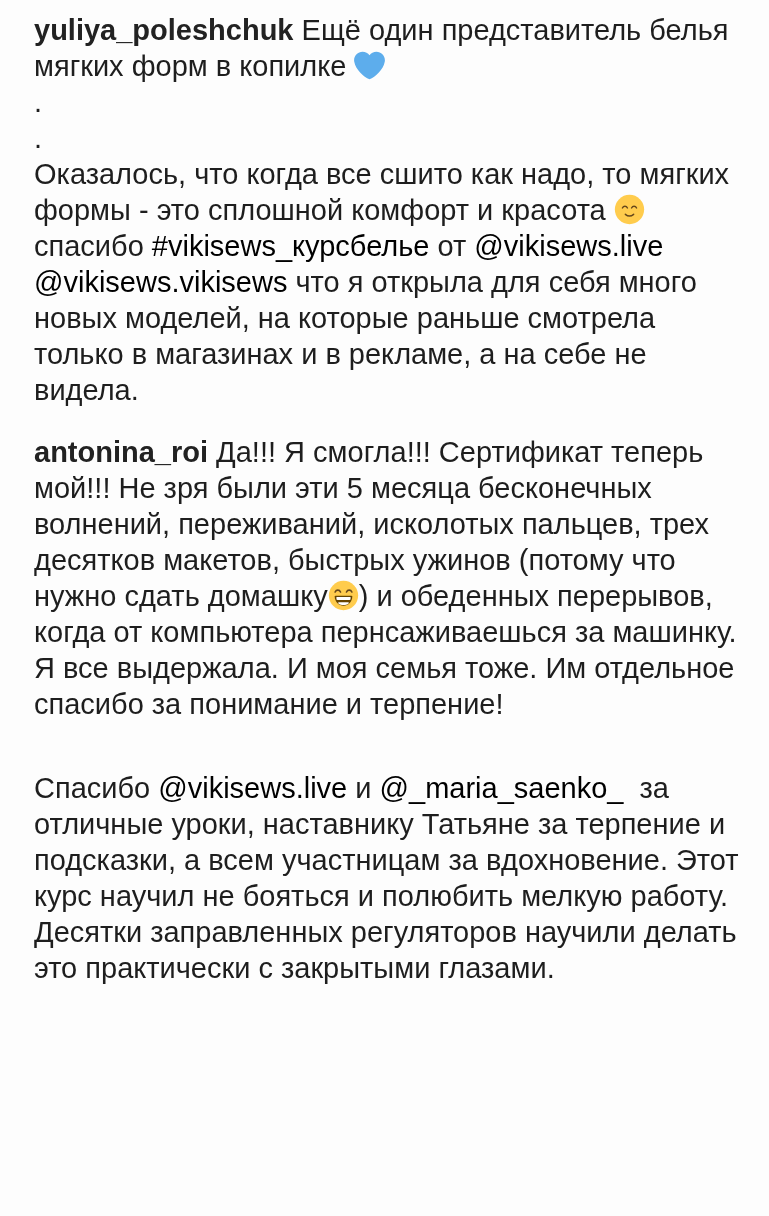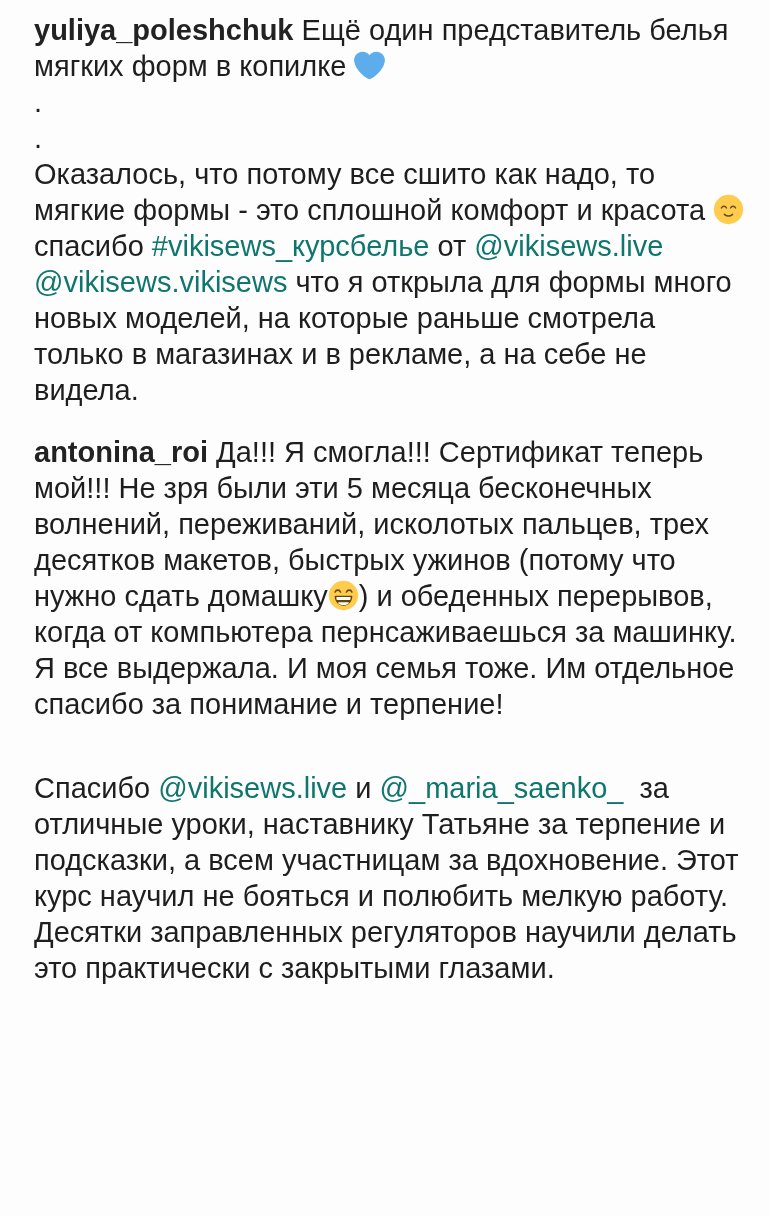--- a/index.html
+++ b/index.html
@@ -28,21 +28,21 @@
   }
   .para.spaced {
     margin-top: 48px;
   }
   .username {
     font-weight: bold;
     color: #222222;
     cursor: pointer;
   }
   .link {
-    color: #0f766e;
+    color: #000000;
     text-decoration: none;
     cursor: pointer;
   }
   .emoji {
     display: inline-block;
     width: 31px;
     height: 31px;
     vertical-align: -5px;
   }
   .emoji svg {
@@ -54,26 +54,26 @@
 </head>
 <body>
 
 <div class="comments">
     <div class="comment">
       <p class="para"><span class="username">yuliya_poleshchuk</span><span> Ещё один представитель белья мягких форм в копилке </span><span class="emoji"><svg viewBox="0 0 36 36" aria-hidden="true">
             <path fill="#5DADEC" d="M35.885 11.833c0-5.45-4.418-9.868-9.867-9.868-3.308 0-6.227 1.633-8.018 4.129-1.791-2.496-4.71-4.129-8.017-4.129-5.45 0-9.868 4.417-9.868 9.868 0 .772.098 1.52.266 2.241C1.751 22.587 11.216 31.568 18 34.034c6.783-2.466 16.249-11.447 17.617-19.959.17-.721.268-1.469.268-2.242z"></path>
           </svg></span></p>
       <p class="para"><span>.</span></p>
       <p class="para"><span>.</span></p>
-      <p class="para"><span>Оказалось, что потому все сшито как надо, то мягкие формы - это сплошной комфорт и красота </span><span class="emoji"><svg viewBox="0 0 36 36" aria-hidden="true">
+      <p class="para"><span>Оказалось, что когда все сшито как надо, то мягких формы - это сплошной комфорт и красота </span><span class="emoji"><svg viewBox="0 0 36 36" aria-hidden="true">
             <circle cx="18" cy="18" r="17" fill="#FFCC4D"></circle>
             <path d="M9.8 16.2c1.2-2.6 4.6-2.6 5.8 0" stroke="#65471B" stroke-width="1.7" fill="none" stroke-linecap="round"></path>
             <path d="M20.4 16.2c1.2-2.6 4.6-2.6 5.8 0" stroke="#65471B" stroke-width="1.7" fill="none" stroke-linecap="round"></path>
             <path d="M13.2 23.6c2.9 2.4 6.7 2.4 9.6 0" stroke="#65471B" stroke-width="1.7" fill="none" stroke-linecap="round"></path>
-          </svg></span><span> спасибо </span><a class="link">#vikisews_курсбелье</a><span> от </span><a class="link">@vikisews.live</a><span> </span><a class="link">@vikisews.vikisews</a><span> что я открыла для формы много новых моделей, на которые раньше смотрела только в магазинах и в рекламе, а на себе не видела.</span></p>
+          </svg></span><span> спасибо </span><a class="link">#vikisews_курсбелье</a><span> от </span><a class="link">@vikisews.live</a><span> </span><a class="link">@vikisews.vikisews</a><span> что я открыла для себя много новых моделей, на которые раньше смотрела только в магазинах и в рекламе, а на себе не видела.</span></p>
     </div>
     <div class="comment">
       <p class="para"><span class="username">antonina_roi</span><span> Да!!! Я смогла!!! Сертификат теперь мой!!! Не зря были эти 5 месяца бесконечных волнений, переживаний, исколотых пальцев, трех десятков макетов, быстрых ужинов (потому что нужно сдать домашку</span><span class="emoji"><svg viewBox="0 0 36 36" aria-hidden="true">
             <circle cx="18" cy="18" r="17" fill="#FFCC4D"></circle>
             <path d="M8.3 13.9c1.3-2.9 4.9-2.9 6.2 0" stroke="#65471B" stroke-width="1.9" fill="none" stroke-linecap="round"></path>
             <path d="M21.5 13.9c1.3-2.9 4.9-2.9 6.2 0" stroke="#65471B" stroke-width="1.9" fill="none" stroke-linecap="round"></path>
             <path d="M7.8 19.3c0 6 4.7 10.7 10.2 10.7s10.2-4.7 10.2-10.7c0-.6-.4-1-1-1H8.8c-.6 0-1 .4-1 1z" fill="#664500"></path>
             <path d="M9.8 19.6h16.4v2.6c0 .6-.5 1.1-1.1 1.1H10.9c-.6 0-1.1-.5-1.1-1.1z" fill="#FFFFFF"></path>
             <path d="M12 27.2c1.8 1.2 3.8 1.8 6 1.8s4.2-.6 6-1.8v-1.4H12z" fill="#FFFFFF"></path>
           </svg></span><span>) и обеденных перерывов, когда от компьютера пернсаживаешься за машинку. Я все выдержала. И моя семья тоже. Им отдельное спасибо за понимание и терпение!</span></p>

